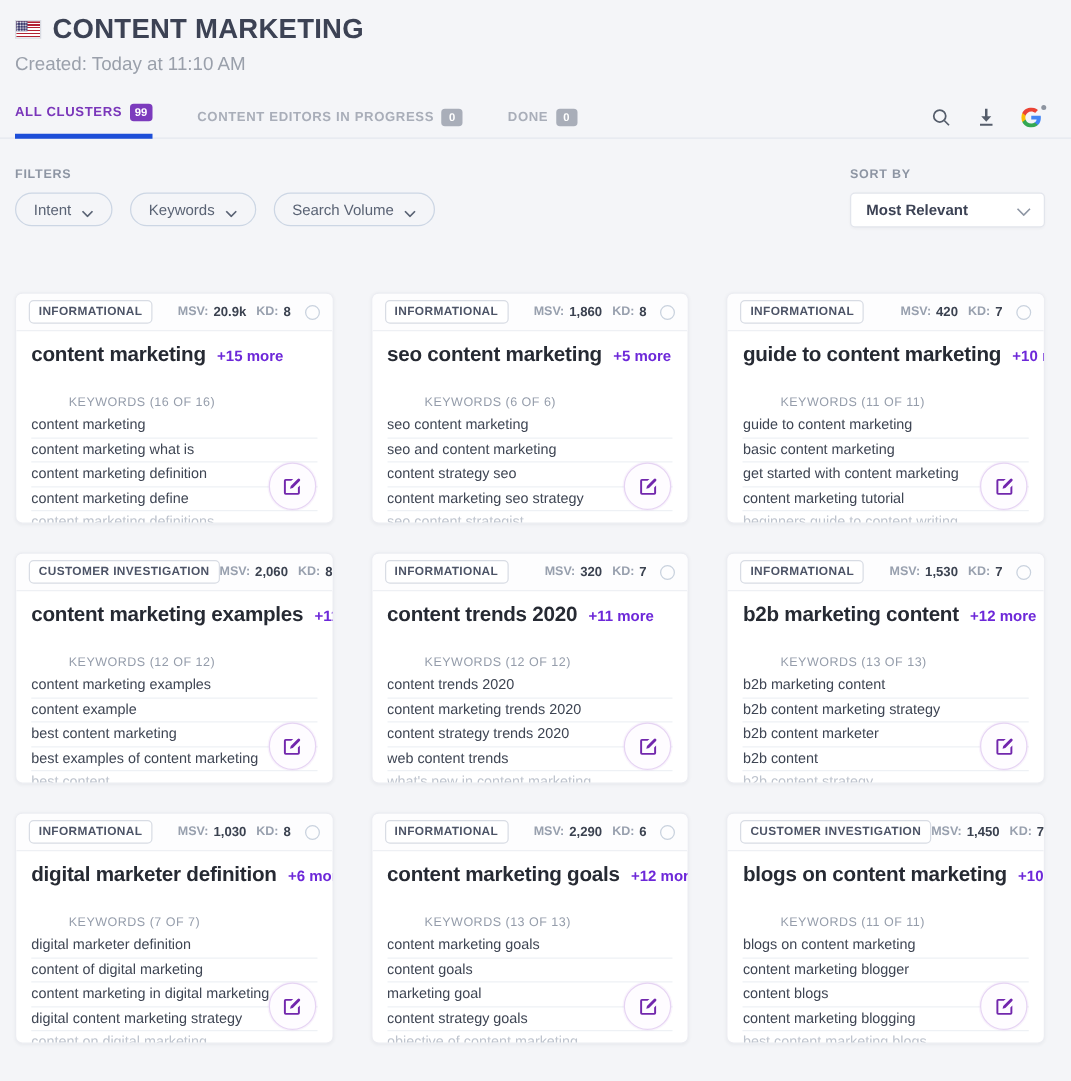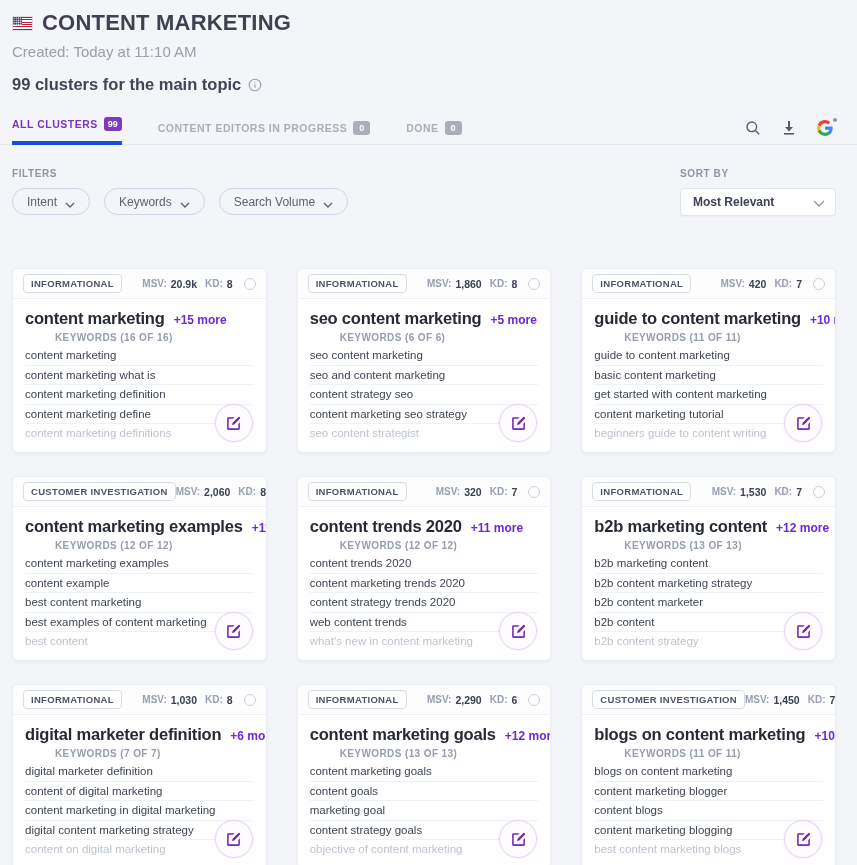--- a/index.html
+++ b/index.html
@@ -90,21 +90,21 @@
     white-space:nowrap;
   }
   .stats { display:flex; align-items:center; gap:4px; white-space:nowrap; }
   .stat-label { font-size:10px; font-weight:700; color:#98a0ae; }
   .stat-value { font-size:10.5px; font-weight:700; color:#3b4250; margin-right:4px; }
   .select-circle { width:12px; height:12px; border:1px solid #c9d2de; border-radius:50%; margin-left:3px; cursor:pointer; flex:0 0 auto; }
   .card-body { padding:10px 12px 0 12px; }
   .card-title-row { display:flex; align-items:baseline; gap:9px; }
   .cluster-title { font-size:16.5px; font-weight:700; color:#262a33; letter-spacing:-.2px; white-space:nowrap; }
   .more-link { font-size:12px; font-weight:600; color:#6d28d9; cursor:pointer; white-space:nowrap; }
-  .kw-count { margin-top:4px; font-size:10px; font-weight:700; letter-spacing:.4px; color:#959dab; text-transform:uppercase;padding-left:30px; }
+  .kw-count { margin-top:23px; font-size:10px; font-weight:400; letter-spacing:.4px; color:#959dab; text-transform:uppercase;padding-left:30px; }
   .kw-list { margin-top:3px; }
   .kw-row {
     font-size:11.5px; color:#3e4553; height:19.5px; line-height:19.5px;
     border-bottom:1px solid #eef1f5; white-space:nowrap; overflow:hidden; text-overflow:ellipsis;
   }
   .kw-row:last-child { border-bottom:none; color:#bdc3cd; }
   .edit-btn {
     position:absolute; right:13px; bottom:10px; width:38px; height:38px; border-radius:50%;
     background:#fefcff; border:1px solid #e6d4f3; display:flex; align-items:center; justify-content:center;
     cursor:pointer; box-shadow:0 0 0 1px rgba(230,212,243,.25);
@@ -117,30 +117,20 @@
 <div class="page">
 
   <div class="header">
     <div class="title-row">
       <span class="flag">
           <span class="canton"></span>
         </span>
       <h1 class="page-title">CONTENT MARKETING</h1>
     </div>
     <div class="created">Created: Today at 11:10 AM</div>
-    <div class="subtitle-row">
-      <div class="subtitle">99 clusters for the main topic</div>
-      <span class="info-icon">
-        <svg viewBox="0 0 16 16" fill="none" stroke="currentColor" stroke-width="1.3">
-          <circle cx="8" cy="8" r="6.6"></circle>
-            <line x1="8" y1="7.2" x2="8" y2="11.2"></line>
-            <line x1="8" y1="4.6" x2="8" y2="5.4"></line>
-        </svg>
-      </span>
-    </div>
   </div>
 
   <div class="tabbar">
     <div class="tab active">
       <span class="tab-label">ALL CLUSTERS</span>
       <span class="tab-badge">99</span>
     </div>
     <div class="tab">
       <span class="tab-label">CONTENT EDITORS IN PROGRESS</span>
       <span class="tab-badge">0</span>

